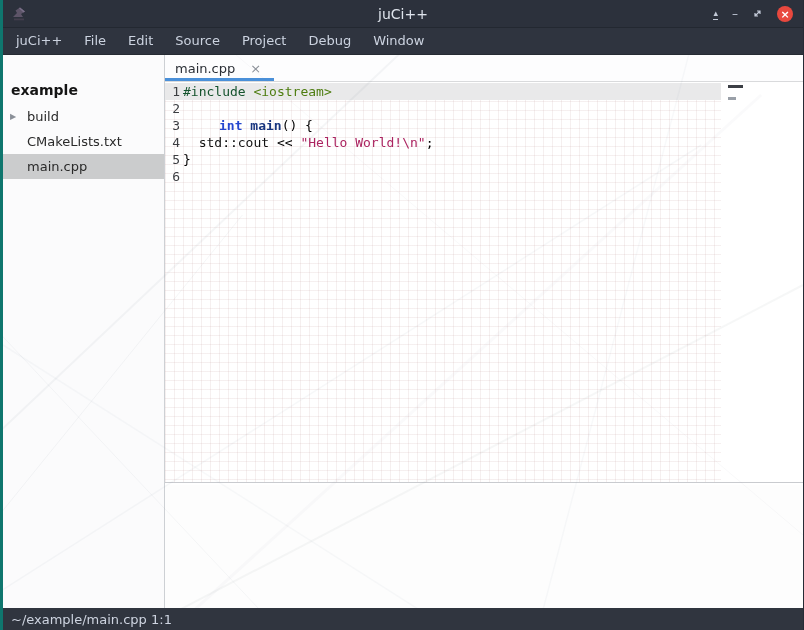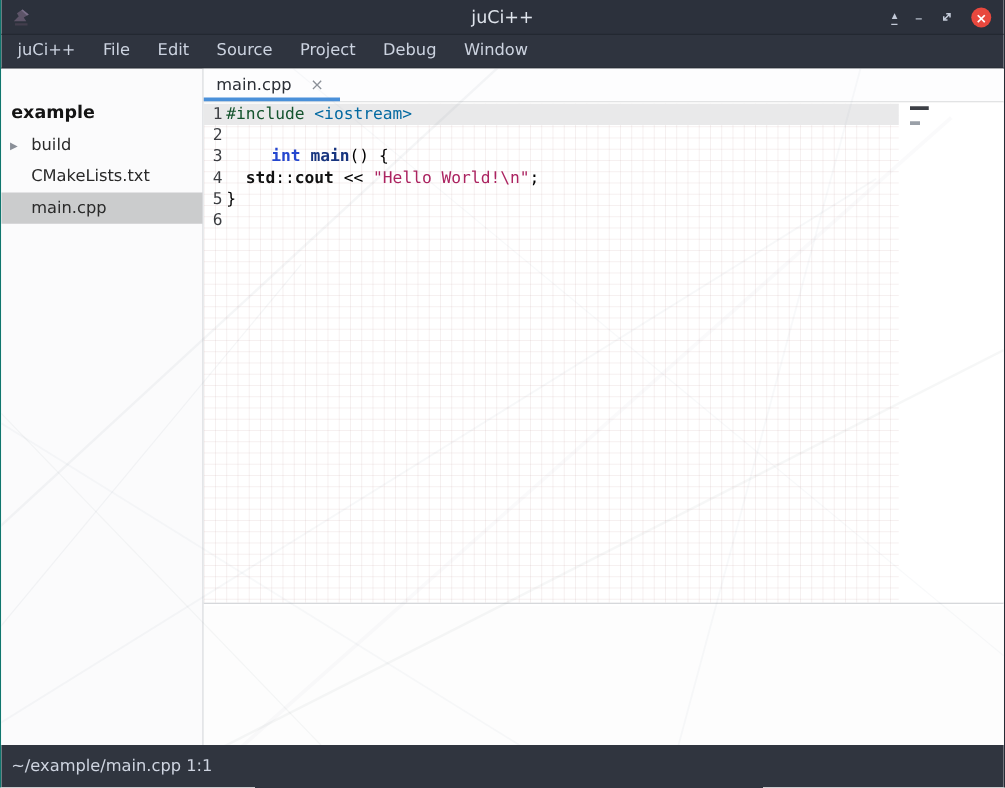--- a/index.html
+++ b/index.html
@@ -5,21 +5,21 @@
   * { box-sizing: border-box; }
   html,body { margin:0; padding:0; }
   body {
     width:804px; height:630px;
     font-family:"DejaVu Sans","Liberation Sans",sans-serif;
     background:#fff;
   }
   .window {
     width:804px; height:630px;
     display:flex; flex-direction:column;
-    border-left:1px solid #0f766e; border-right:1px solid #262b35;
+    border-left:3px solid #0f766e; border-right:1px solid #262b35;
     background:#fff; position:relative; overflow:hidden;
   }
   
   .titlebar {
     height:28px; flex:none; background:#2c313c;
     display:flex; align-items:center; justify-content:center;
     position:relative; border-bottom:1px solid #232831;
   }
   .app-icon { position:absolute; left:7px; top:5px; width:18px; height:18px; }
   .title { color:#dfe4ec; font-size:14px; }
@@ -96,33 +96,33 @@
     background-size:9px 9px;
   }
   .row { display:flex; }
   .row.current { background:#e9e9ea; }
   .gutter {
     width:15px; flex:none; text-align:right; color:#3c3e42;
     white-space:pre;
   }
   .codecol { white-space:pre; padding-left:3px; }
   .tok-preprocessor { color:#14532d; }
-  .tok-include-path { color:#0369a1; }
+  .tok-include-path { color:#4d7c0f; }
   .tok-type { color:#2547cf; font-weight:bold;margin-left:36px; }
   .tok-function { color:#17357f; font-weight:bold; }
-  .tok-namespace { color:#111; font-weight:bold; }
+  .tok-namespace { color:#111; font-weight:normal; }
   .tok-string { color:#ab2360; }
   .mini-mark1 { position:absolute; top:3px; right:60px; width:15px; height:3px; background:#3c3f45; }
   .mini-mark2 { position:absolute; top:15px; right:67px; width:8px; height:3px; background:#9aa0a8; }
   
   .splitter { height:3px; flex:none; background:#fff; border-top:1px solid #c9cbcf; }
   .bottom-panel { flex:1; background:#fdfdfd; }
   
   .statusbar {
-    height:34px; flex:none; background:#30353f;
+    height:22px; flex:none; background:#30353f;
     color:#ced4e0; font-size:13px;
     display:flex; align-items:center; padding:0 8px;
   }
   
   .texture {
     position:absolute; left:0; top:0; width:100%; height:100%;
     pointer-events:none;
   }
 </style>
 </head>

